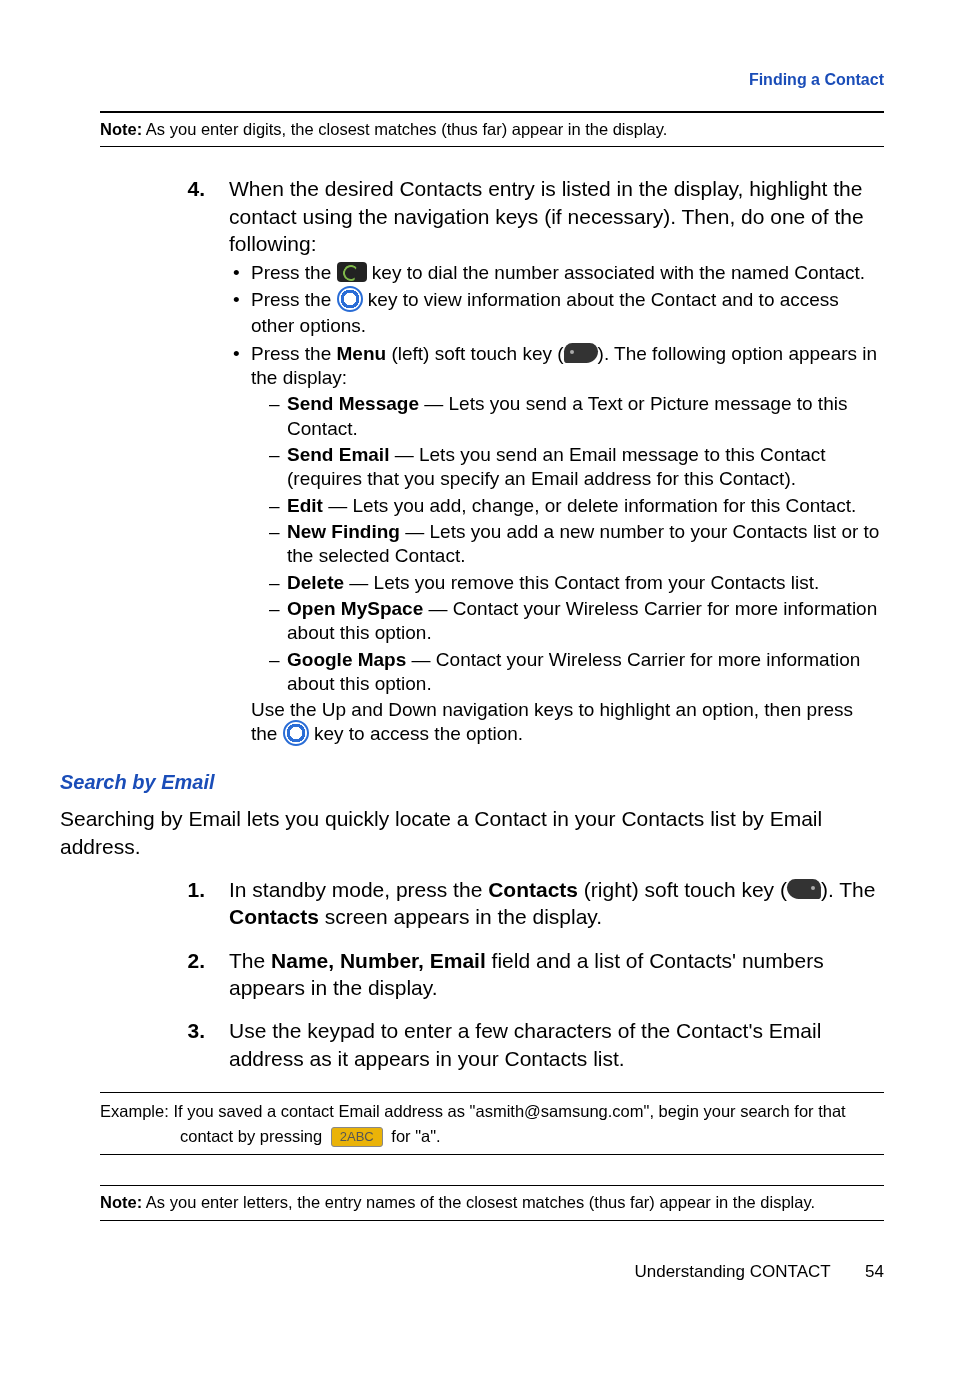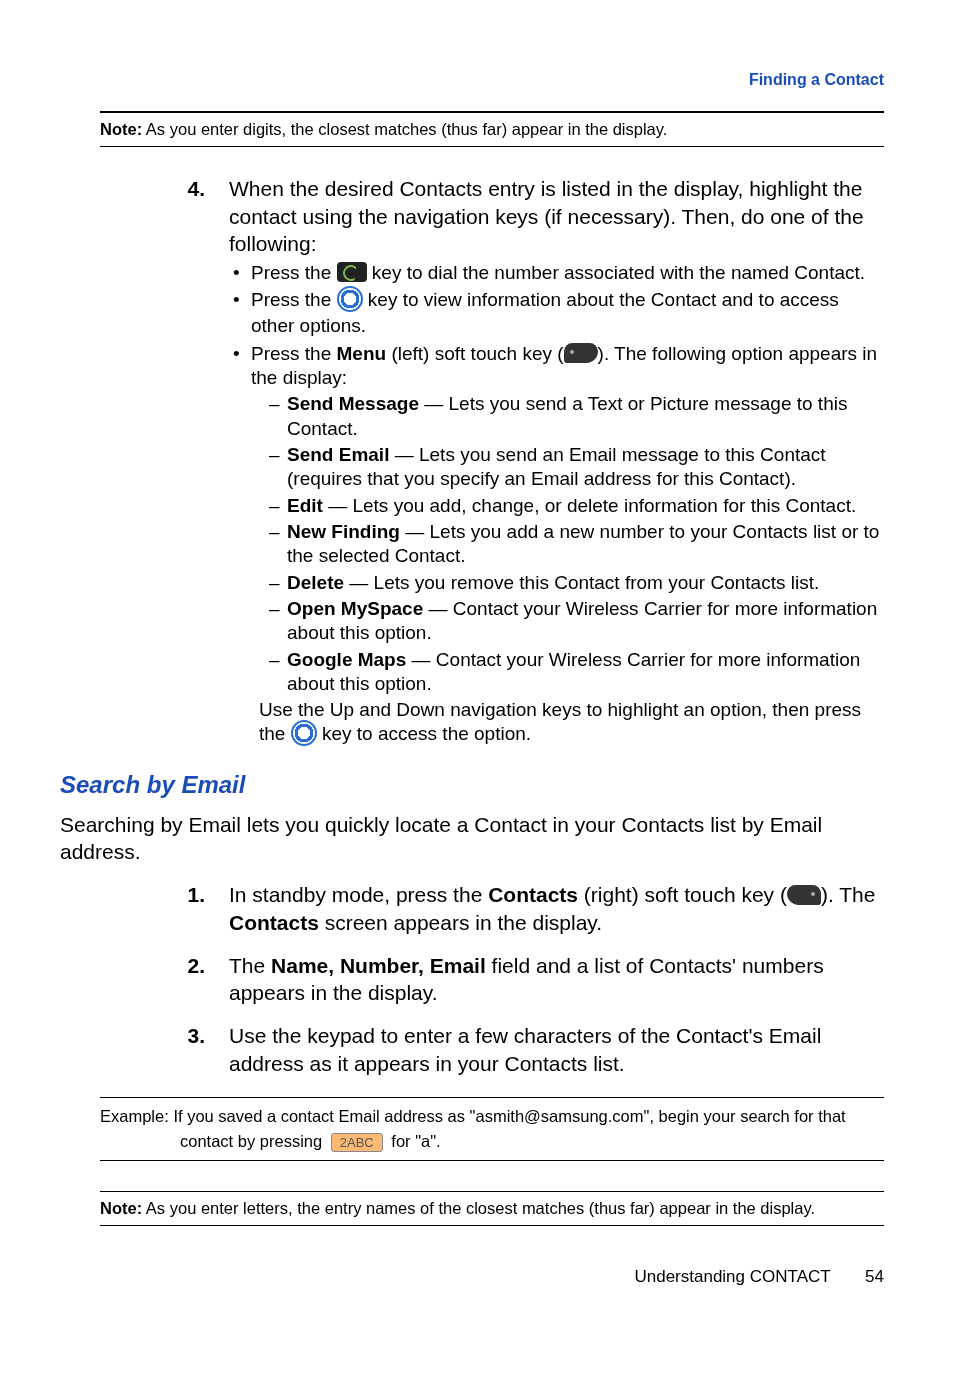--- a/index.html
+++ b/index.html
@@ -88,29 +88,29 @@
       margin-bottom: 2px;
       line-height: 1.28;
     }
     .dash-list > li::before {
       content: "–";
       position: absolute;
       left: 0;
       top: 0;
     }
     .after-dash {
-      margin-left: 8px;
+      margin-left: 0;
       margin-top: 2px;
       line-height: 1.28;
     }
     .section-heading {
       color: #1a4db8;
       font-style: italic;
       font-weight: bold;
-      font-size: 24px;
+      font-size: 20px;
       margin: 18px 0 10px 0;
     }
     .body-para {
       font-size: 21px;
       margin: 0 0 16px 0;
     }
     .icon {
       display: inline-block;
       vertical-align: middle;
       position: relative;
@@ -156,21 +156,21 @@
       border-radius: 50%;
     }
     .softkey-left-icon::after { left: 6px; }
     .softkey-right-icon::after { right: 6px; }
     .key-icon {
       display: inline-block;
       border: 1px solid #888;
       border-radius: 3px;
       padding: 1px 8px;
       font-size: 13px;
-      background: #fdba74;
+      background: #eab308;
       color: #555;
       vertical-align: middle;
       line-height: 1.2;
       margin: 0 4px;
     }
     .footer {
       text-align: right;
       font-size: 17px;
       margin-top: 40px;
     }

